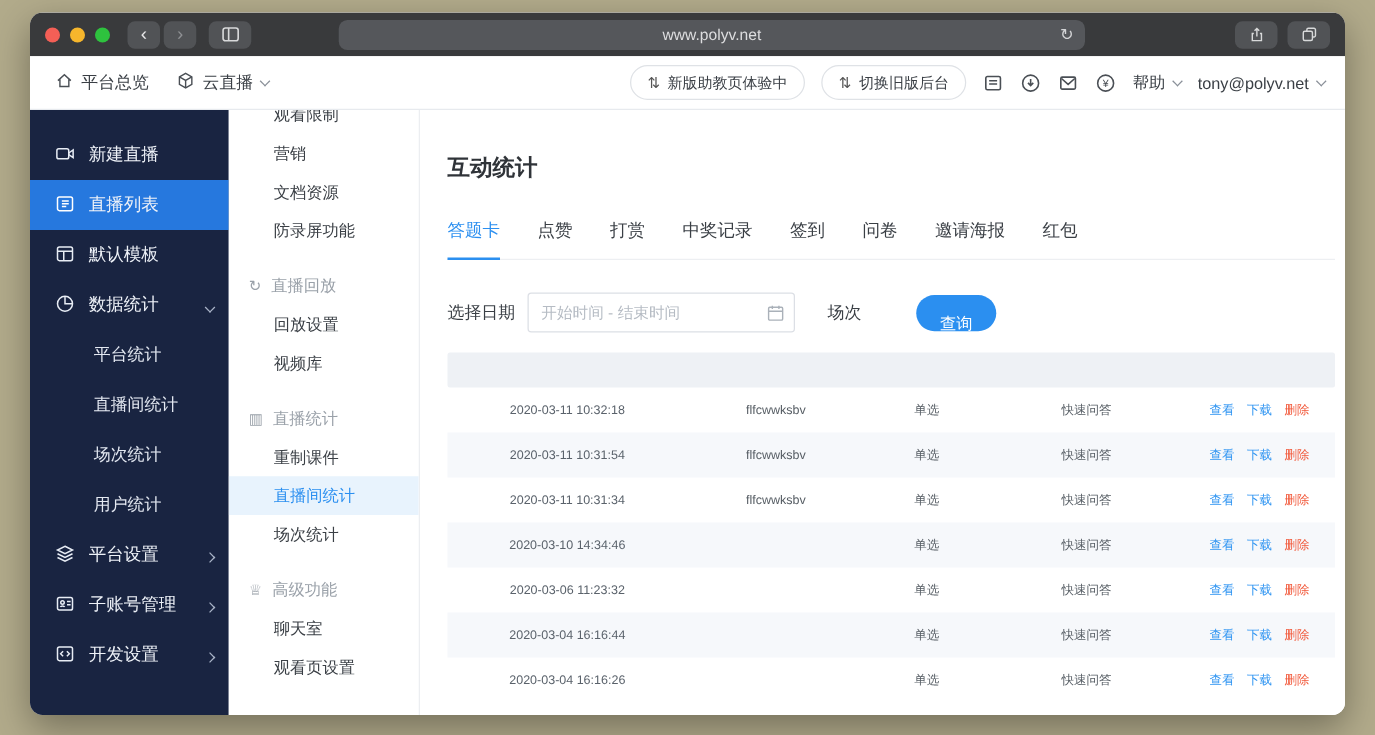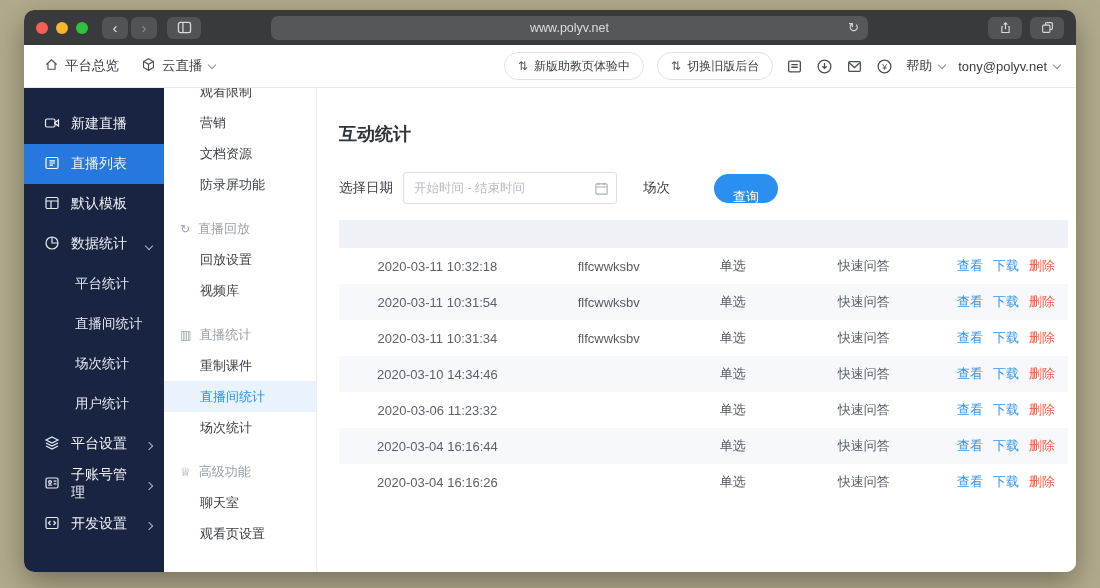--- a/index.html
+++ b/index.html
@@ -42,21 +42,21 @@
     font-size:12px; color:#3a3f45; background:#fff; cursor:pointer; }
   .pill .updown { font-size:12px; color:#555; }
   .icon-btn { background:none; border:none; cursor:pointer; display:flex; align-items:center; }
   .chev { width:6px; height:6px; border-right:1.4px solid #8a9099; border-bottom:1.4px solid #8a9099;
     transform:rotate(45deg); display:inline-block; margin-top:-3px; }
   .chev.right { transform:rotate(-45deg); }
   .chev.light { border-color:#aab4c8; }
   .help, .account { display:flex; align-items:center; gap:7px; font-size:13px; color:#3a3f45; cursor:pointer; }
   
   .body-row { flex:1; display:flex; min-height:0; }
-  .sidebar { width:140px; flex:none; background:#192441; padding-top:16px; color:#eef2f8; font-size:14px; }
+  .sidebar { width:159px; flex:none; background:#192441; padding-top:16px; color:#eef2f8; font-size:14px; }
   .side-item { height:40px; display:flex; align-items:center; padding:0 12px 0 20px; gap:11px; cursor:pointer; }
   .side-item .chevslot { margin-left:auto; }
   .side-item.active { background:#2678de; }
   .side-item svg { flex:none; }
   .side-sub { height:40px; display:flex; align-items:center; padding-left:51px; color:#e4e9f2; font-size:13.5px; cursor:pointer; }
   
   .submenu { width:153px; flex:none; background:#fff; border-right:1px solid #eceef1; overflow:hidden; font-size:13px; color:#3a3f45; }
   .sub-item { height:31px; display:flex; align-items:center; padding-left:36px; cursor:pointer; }
   .sub-item.group { padding-left:16px; color:#9aa1a9; margin-top:13px; gap:8px; cursor:default; }
   .sub-item.active { background:#e8f3fd; color:#2b8ff0; }
@@ -79,21 +79,21 @@
   .tinput { height:32px; border:1px solid #dcdfe5; border-radius:3px; font-size:12.5px; padding:0 10px;
     color:#555; outline:none; font-family:inherit; }
   .tinput::placeholder { color:#b6bcc4; }
   .date-input { width:214px; }
   .session-input { width:178px; }
   .cal { position:absolute; right:8px; pointer-events:none; display:flex; }
   .gap1 { width:26px; } .gap2 { width:34px; }
   .search-btn { height:29px; padding:14px 19px; border:none; border-radius:15px; background:#2b8ff0; color:#fff;
     font-size:13px; cursor:pointer; font-family:Liberation Mono, monospace; }
   
-  .table { margin-top:16px; font-size:13px; }
+  .table { margin-top:16px; font-size:10px; }
   .thead, .trow { display:grid; grid-template-columns:27% 20% 14% 22% 17%; align-items:center; text-align:center; }
   .thead { background:#eef1f5; height:28px; color:#33383d; border-radius:2px; }
   .trow { height:36px; color:#555c63; }
   .tbody .trow:nth-of-type(even) { background:#f6f8fb; }
   .td.date { color:#5a626b; }
   .ops { display:flex; justify-content:center; gap:10px; }
   .op { cursor:pointer; text-decoration:none; }
   .op.view, .op.dl { color:#3095f2; }
   .op.del { color:#f25a3c; }
 </style>
@@ -343,20 +343,46 @@
         </div>
         <div class="sub-item">
 
           <span>观看页设置</span>
         </div>
     </aside>
 
     <main class="content">
       <h1 class="page-title">互动统计</h1>
 
+      <div class="tabs">
+        <div class="tab active">
+            <span>答题卡</span>
+          </div>
+          <div class="tab">
+            <span>点赞</span>
+          </div>
+          <div class="tab">
+            <span>打赏</span>
+          </div>
+          <div class="tab">
+            <span>中奖记录</span>
+          </div>
+          <div class="tab">
+            <span>签到</span>
+          </div>
+          <div class="tab">
+            <span>问卷</span>
+          </div>
+          <div class="tab">
+            <span>邀请海报</span>
+          </div>
+          <div class="tab">
+            <span>红包</span>
+          </div>
+      </div>
 
       <div class="filter">
         <span class="flabel">选择日期</span>
         <span class="input-wrap">
           <input class="tinput date-input" placeholder="开始时间 - 结束时间" style="">
           <span class="cal">
             <svg width="15" height="15" viewBox="0 0 16 16" fill="none" stroke="#aab1b9" stroke-width="1.2">
               <rect x="2" y="3" width="12" height="11" rx="1"></rect>
                 <path d="M2 6.4h12M5.2 1.8v2.6M10.8 1.8v2.6"></path>
             </svg>

